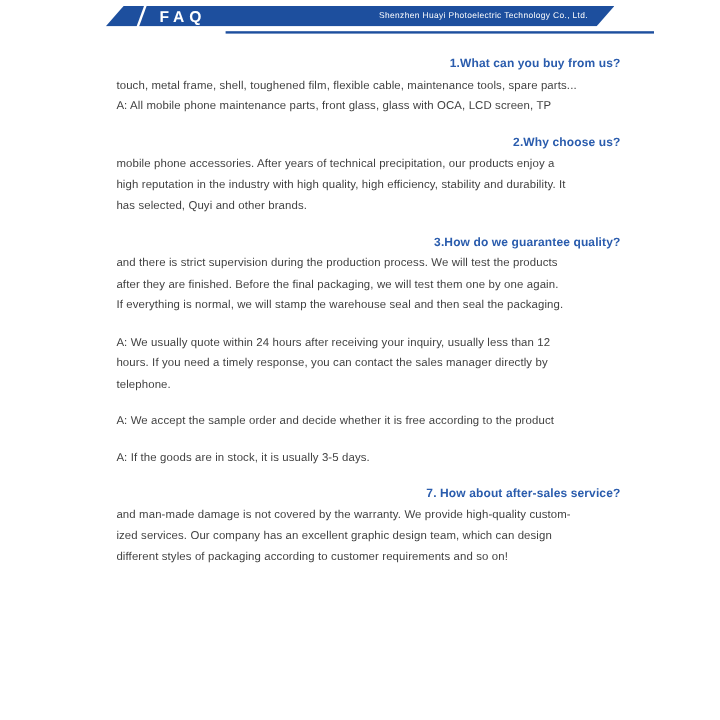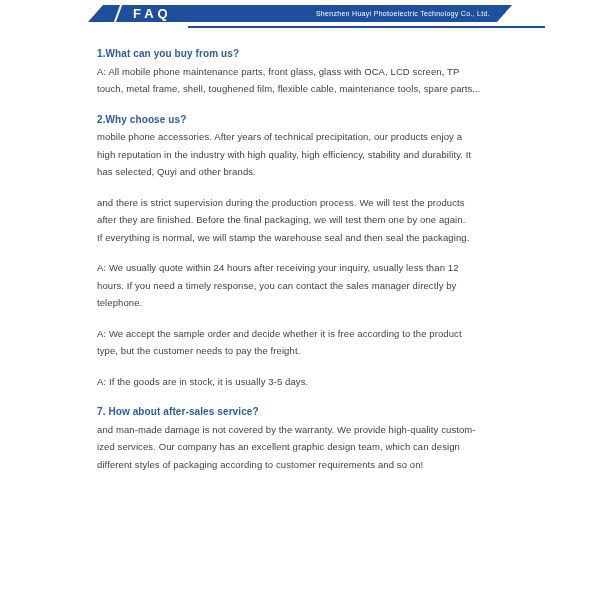--- a/index.html
+++ b/index.html
@@ -78,20 +78,21 @@
   .faq-item {
     margin: 0 0 13px 0;
   }
   .question {
     margin: 0;
     font-size: 10px;
     font-weight: bold;
     line-height: 17.5px;
     color: var(--heading-blue, #2a5cad);
     letter-spacing: 0.1px;
+    text-align: right;
   }
   .answer-line {
     font-size: 9.5px;
     line-height: 17.5px;
     color: var(--body-text, #3f3f3f);
     white-space: nowrap;
     letter-spacing: 0.1px;
   }
 </style>
 </head>
@@ -102,54 +103,54 @@
   <div class="banner"></div>
   <div class="slash"></div>
   <span class="faq-label">FAQ</span>
   <span class="company">Shenzhen Huayi Photoelectric Technology Co., Ltd.</span>
   <div class="underline"></div>
 
   <main class="content">
   <section class="faq-item">
     <h3 class="question">1.What can you buy from us?</h3>
     <div class="answer">
+          <div class="answer-line">touch, metal frame, shell, toughened film, flexible cable, maintenance tools, spare parts...</div>
           <div class="answer-line">A: All mobile phone maintenance parts, front glass, glass with OCA, LCD screen, TP</div>
-          <div class="answer-line">touch, metal frame, shell, toughened film, flexible cable, maintenance tools, spare parts...</div>
         </div>
   </section>
 
   <section class="faq-item">
     <h3 class="question">2.Why choose us?</h3>
     <div class="answer">
           <div class="answer-line">mobile phone accessories. After years of technical precipitation, our products enjoy a</div>
           <div class="answer-line">high reputation in the industry with high quality, high efficiency, stability and durability. It</div>
           <div class="answer-line">has selected, Quyi and other brands.</div>
         </div>
   </section>
 
   <section class="faq-item">
+    <h3 class="question">3.How do we guarantee quality?</h3>
     <div class="answer">
           <div class="answer-line">and there is strict supervision during the production process. We will test the products</div>
           <div class="answer-line">after they are finished. Before the final packaging, we will test them one by one again.</div>
           <div class="answer-line">If everything is normal, we will stamp the warehouse seal and then seal the packaging.</div>
         </div>
   </section>
 
   <section class="faq-item">
     <div class="answer">
           <div class="answer-line">A: We usually quote within 24 hours after receiving your inquiry, usually less than 12</div>
           <div class="answer-line">hours. If you need a timely response, you can contact the sales manager directly by</div>
           <div class="answer-line">telephone.</div>
         </div>
   </section>
 
   <section class="faq-item">
     <div class="answer">
           <div class="answer-line">A: We accept the sample order and decide whether it is free according to the product</div>
-          <div class="answer-line">type, but the customer needs to pay the freight.</div>
         </div>
   </section>
 
   <section class="faq-item">
     <div class="answer">
           <div class="answer-line">A: If the goods are in stock, it is usually 3-5 days.</div>
         </div>
   </section>
 
   <section class="faq-item">

